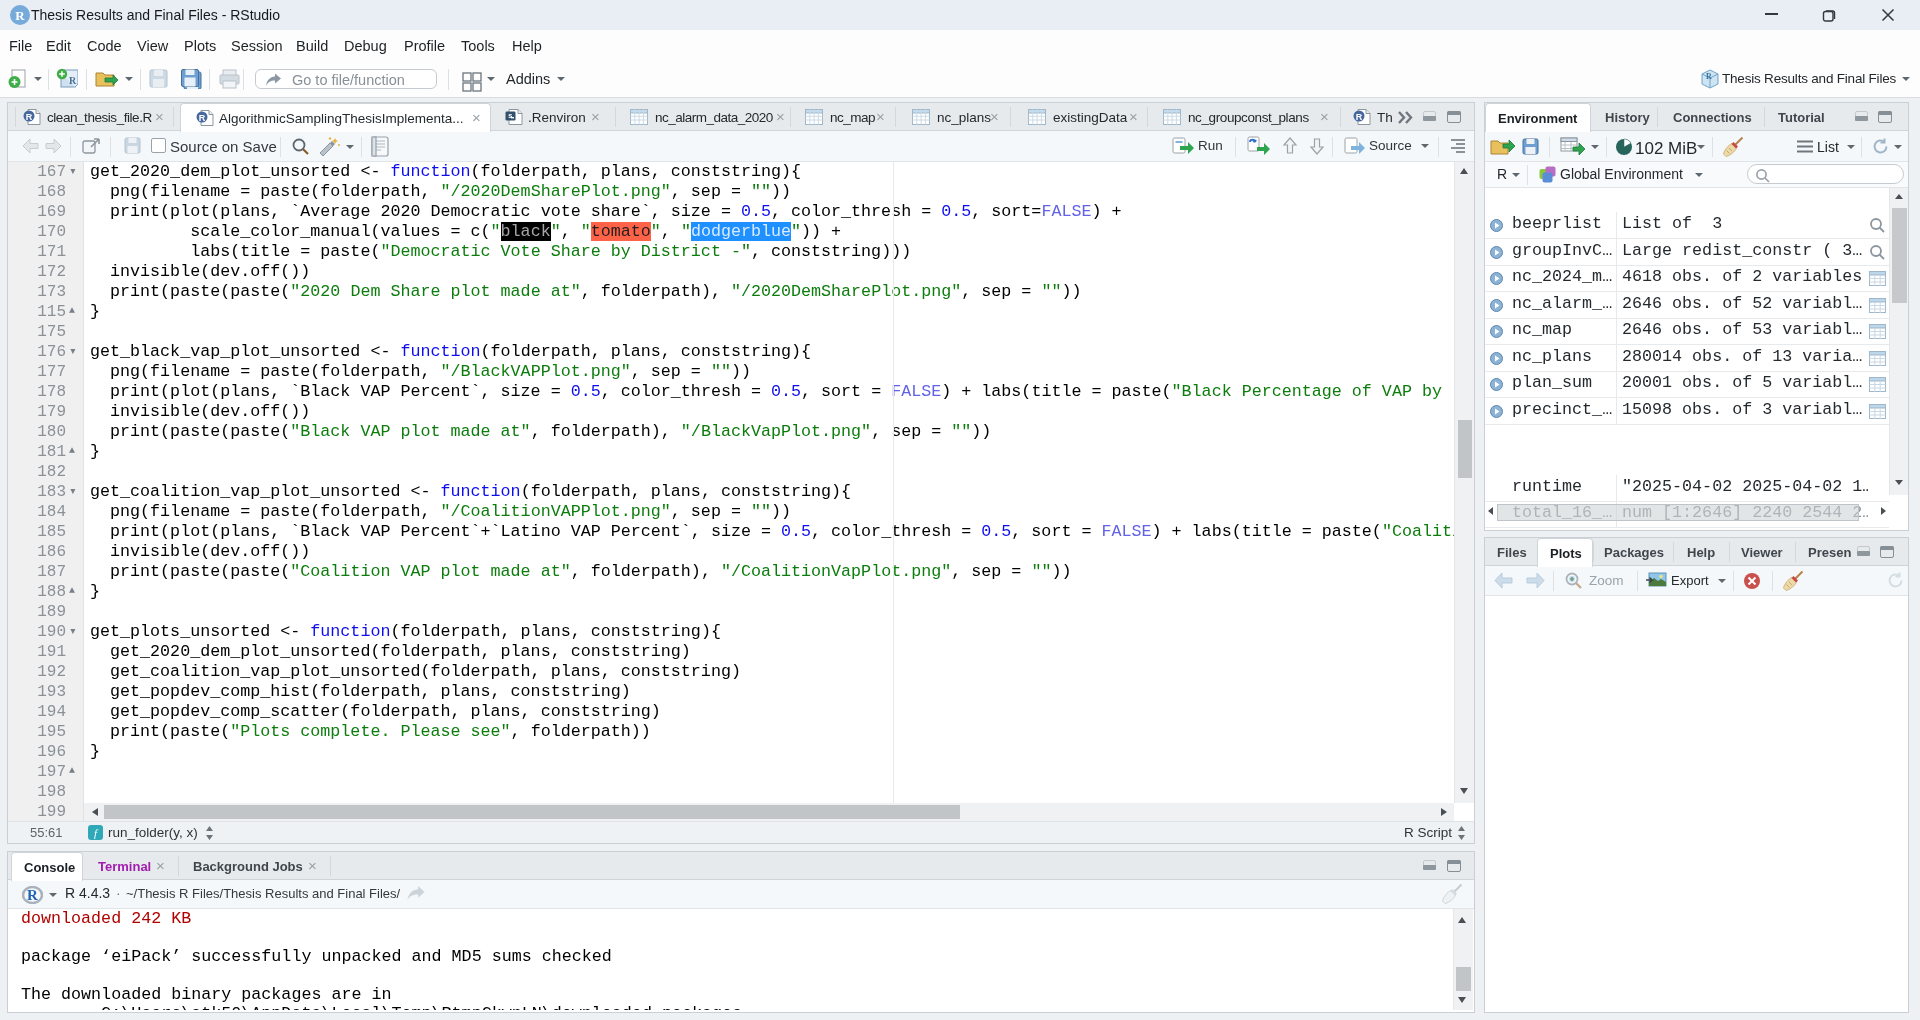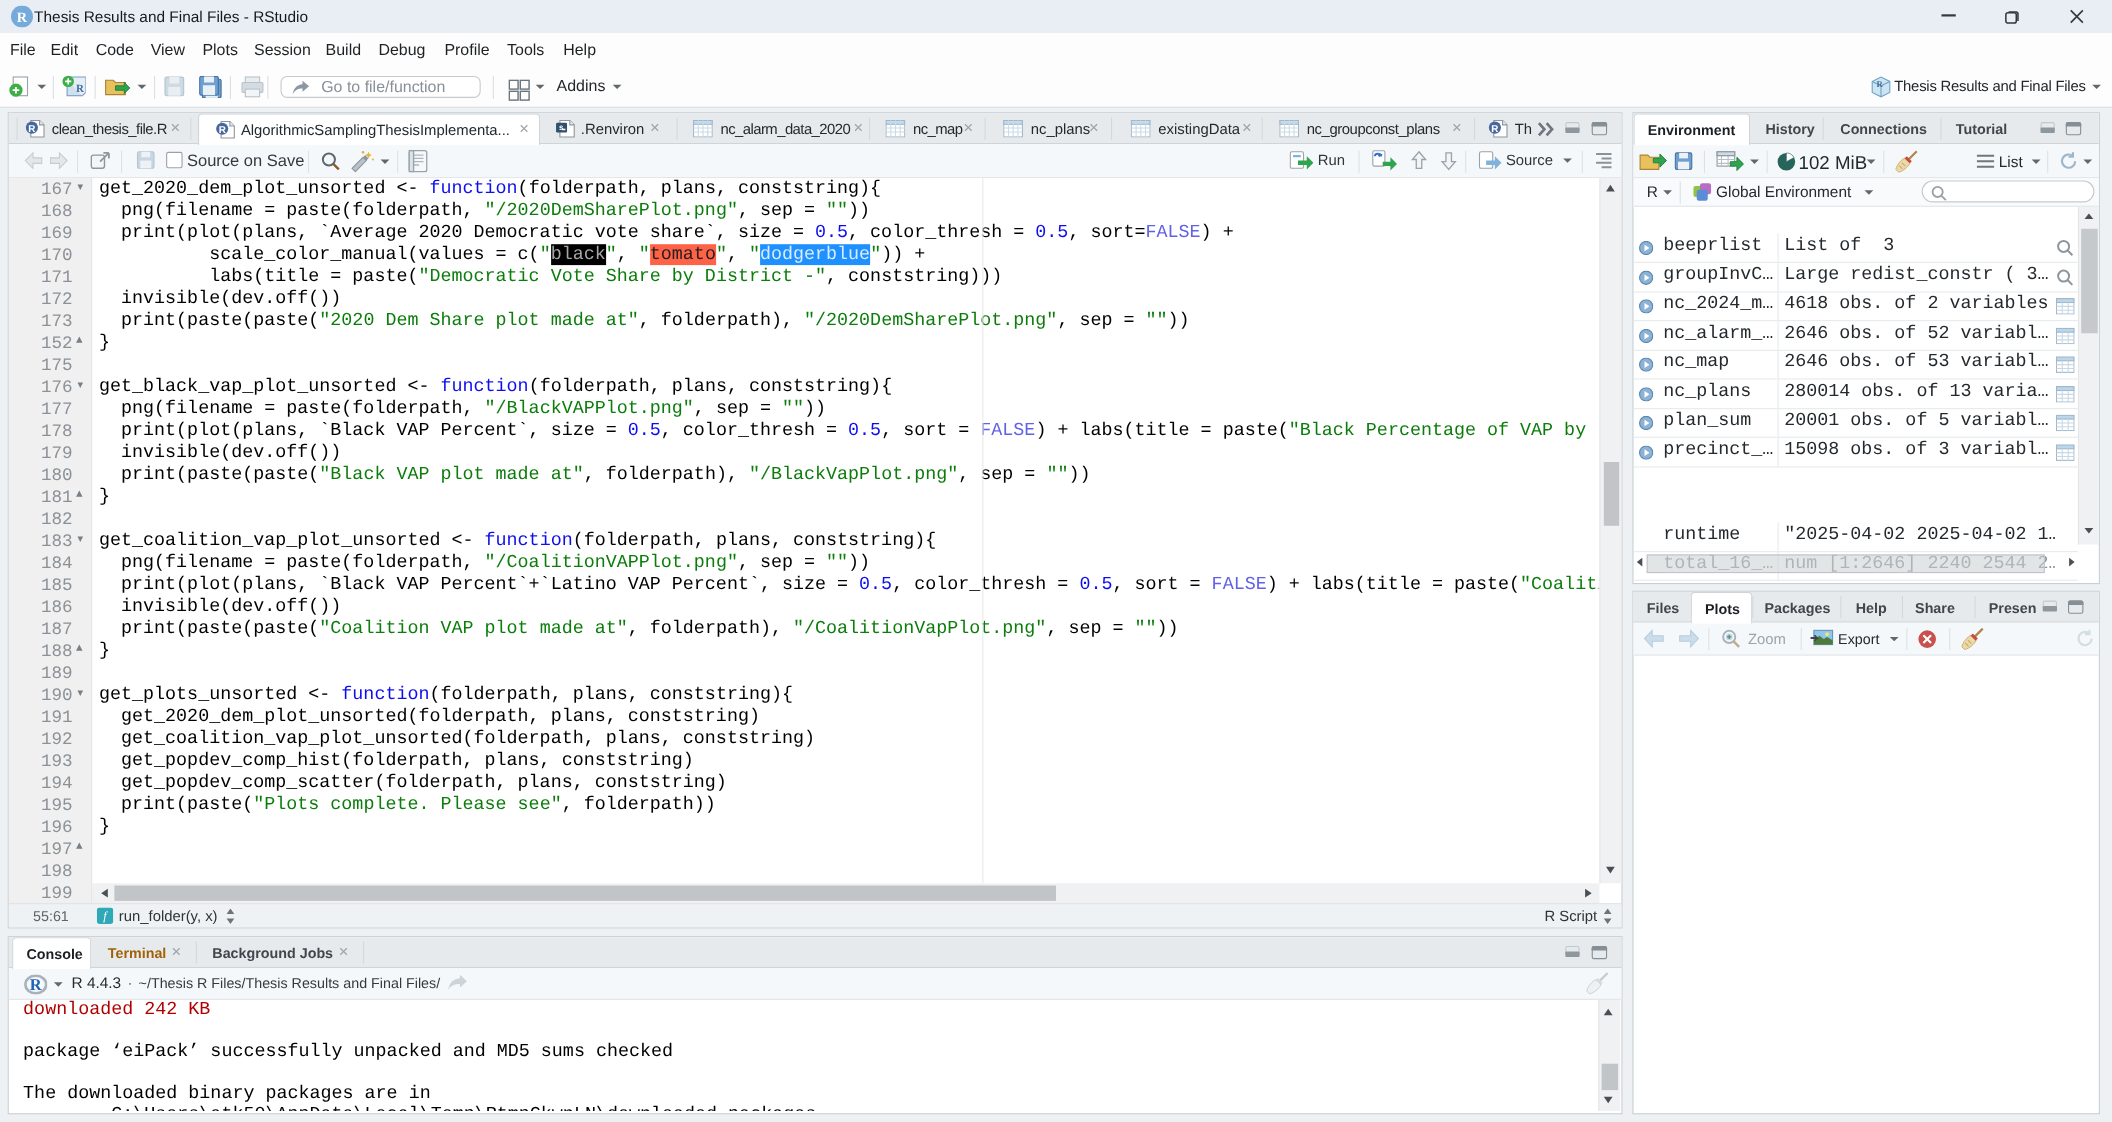--- a/index.html
+++ b/index.html
@@ -380,21 +380,21 @@
 <div class="gr">
         <span class="n">171</span>
       </div>
 <div class="gr">
         <span class="n">172</span>
       </div>
 <div class="gr">
         <span class="n">173</span>
       </div>
 <div class="gr">
-        <span class="n">152</span>
+        <span class="n">115</span>
         <span class="fm" style="font-size:10px;top:3px">▲</span>
       </div>
 <div class="gr">
         <span class="n">175</span>
       </div>
 <div class="gr">
         <span class="n">176</span>
         <span class="fm">▾</span>
       </div>
 <div class="gr">
@@ -532,21 +532,21 @@
       </svg>
   </div>
 </div>
 
 <div id="console" class="panel">
   <div class="tabstrip" id="contabs">
     <div class="tab active" style="left:3px;width:72px">
       <span class="lbl blbl" style="left:12px;color:#1b1f23">Console</span>
     </div>
     <div class="tab" style="left:80px;width:84px">
-      <span class="lbl blbl" style="left:10px;color:#a16207">Terminal</span>
+      <span class="lbl blbl" style="left:10px;color:#a21caf">Terminal</span>
       <span class="xbtn" style="left:68px">×</span>
     </div>
     <div class="tabsep" style="left:170px"></div>
     <div class="tab" style="left:172px;width:150px">
       <span class="lbl blbl" style="left:13px;color:#3f464c">Background Jobs</span>
       <span class="xbtn" style="left:128px">×</span>
     </div>
     <div class="tabsep" style="left:322px"></div>
     <div class="wmin minmax" style="left:1415px">
         <b></b>
@@ -808,21 +808,21 @@
     <div class="tabsep" style="left:108px"></div>
     <div class="tab" style="left:109px;width:79px">
       <span class="lbl blbl" style="left:10px;color:#3f464c">Packages</span>
     </div>
     <div class="tabsep" style="left:188px"></div>
     <div class="tab" style="left:189px;width:55px">
       <span class="lbl blbl" style="left:13px;color:#3f464c">Help</span>
     </div>
     <div class="tabsep" style="left:244px"></div>
     <div class="tab" style="left:245px;width:65px">
-      <span class="lbl blbl" style="left:11px;color:#3f464c">Share</span>
+      <span class="lbl blbl" style="left:11px;color:#3f464c">Viewer</span>
     </div>
     <div class="tabsep" style="left:310px"></div>
     <div class="tab" style="left:311px;width:112px">
       <span class="lbl blbl" style="left:12px;color:#3f464c">Presen</span>
     </div>
     <div class="wmin minmax" style="left:372px">
         <b></b>
         <i></i>
       </div>
     <div class="wmax minmax" style="left:395px">

